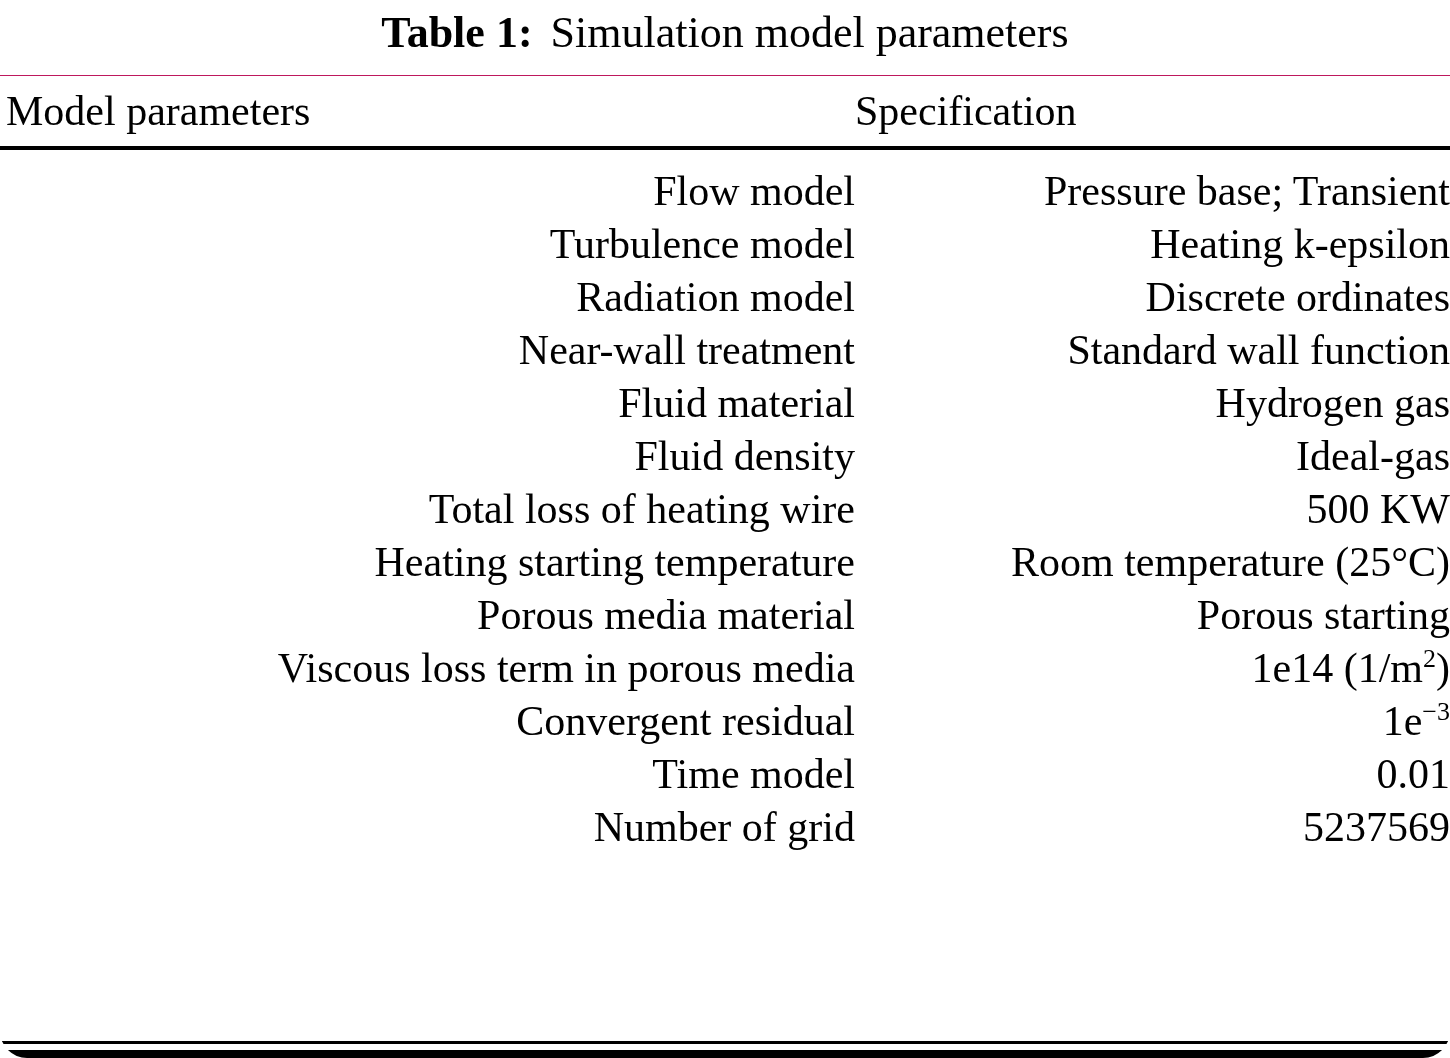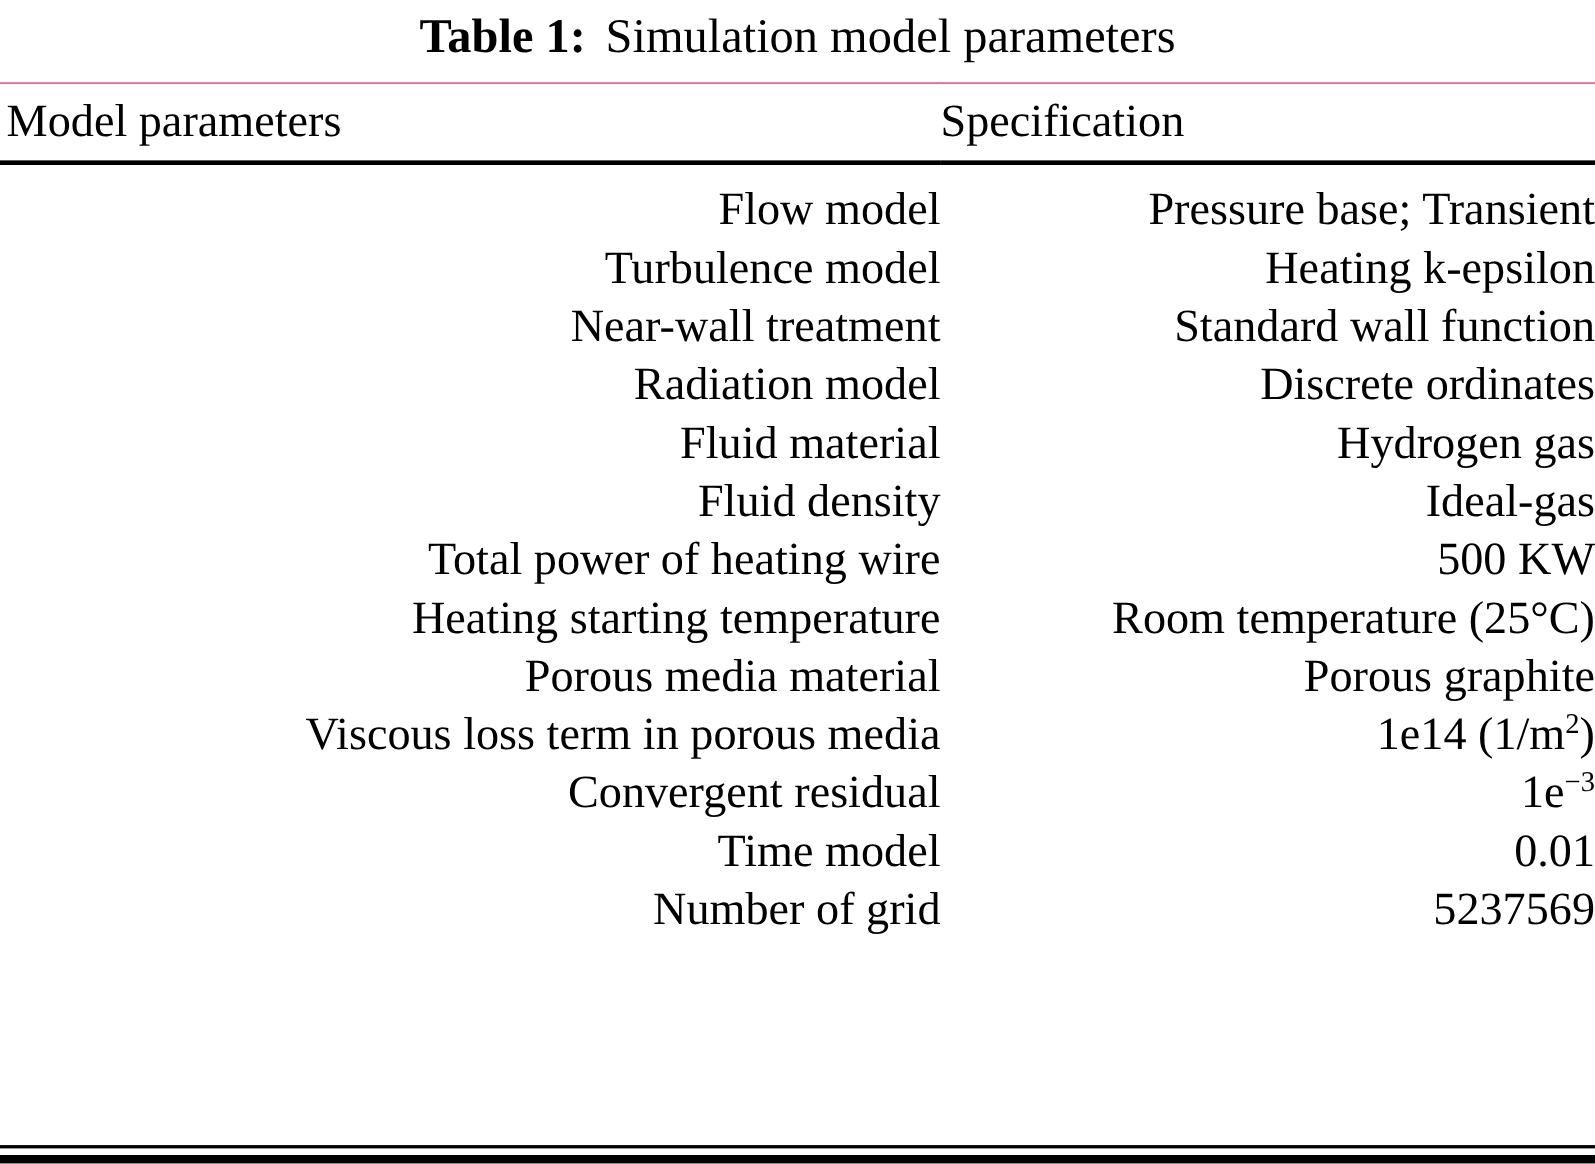--- a/index.html
+++ b/index.html
@@ -11,20 +11,21 @@
     position: relative;
     width: 1450px;
     height: 1058px;
     background: #ffffff;
     color: #000000;
     font-family: "Liberation Serif", "DejaVu Serif", serif;
     display: flex;
     flex-direction: column;
     overflow: hidden;
     box-sizing: border-box;
+    border-radius: 27px;
   }
   .caption {
     height: 75px;
     box-sizing: border-box;
     padding-top: 8px;
     text-align: center;
     font-size: 44px;
     line-height: 1.15;
     white-space: nowrap;
   }
@@ -98,46 +99,46 @@
     <tbody>
         <tr>
           <td>Flow model</td>
           <td>Pressure base; Transient</td>
         </tr>
         <tr>
           <td>Turbulence model</td>
           <td>Heating k-epsilon</td>
         </tr>
         <tr>
+          <td>Radiation model</td>
+          <td>Discrete ordinates</td>
+        </tr>
+        <tr>
           <td>Near-wall treatment</td>
           <td>Standard wall function</td>
-        </tr>
-        <tr>
-          <td>Radiation model</td>
-          <td>Discrete ordinates</td>
         </tr>
         <tr>
           <td>Fluid material</td>
           <td>Hydrogen gas</td>
         </tr>
         <tr>
           <td>Fluid density</td>
           <td>Ideal-gas</td>
         </tr>
         <tr>
-          <td>Total power of heating wire</td>
+          <td>Total loss of heating wire</td>
           <td>500 KW</td>
         </tr>
         <tr>
           <td>Heating starting temperature</td>
           <td>Room temperature (25°C)</td>
         </tr>
         <tr>
           <td>Porous media material</td>
-          <td>Porous graphite</td>
+          <td>Porous starting</td>
         </tr>
         <tr>
           <td>Viscous loss term in porous media</td>
           <td>1e14 (1/m<sup>2</sup>)</td>
         </tr>
         <tr>
           <td>Convergent residual</td>
           <td>1e<sup>−3</sup></td>
         </tr>
         <tr>

